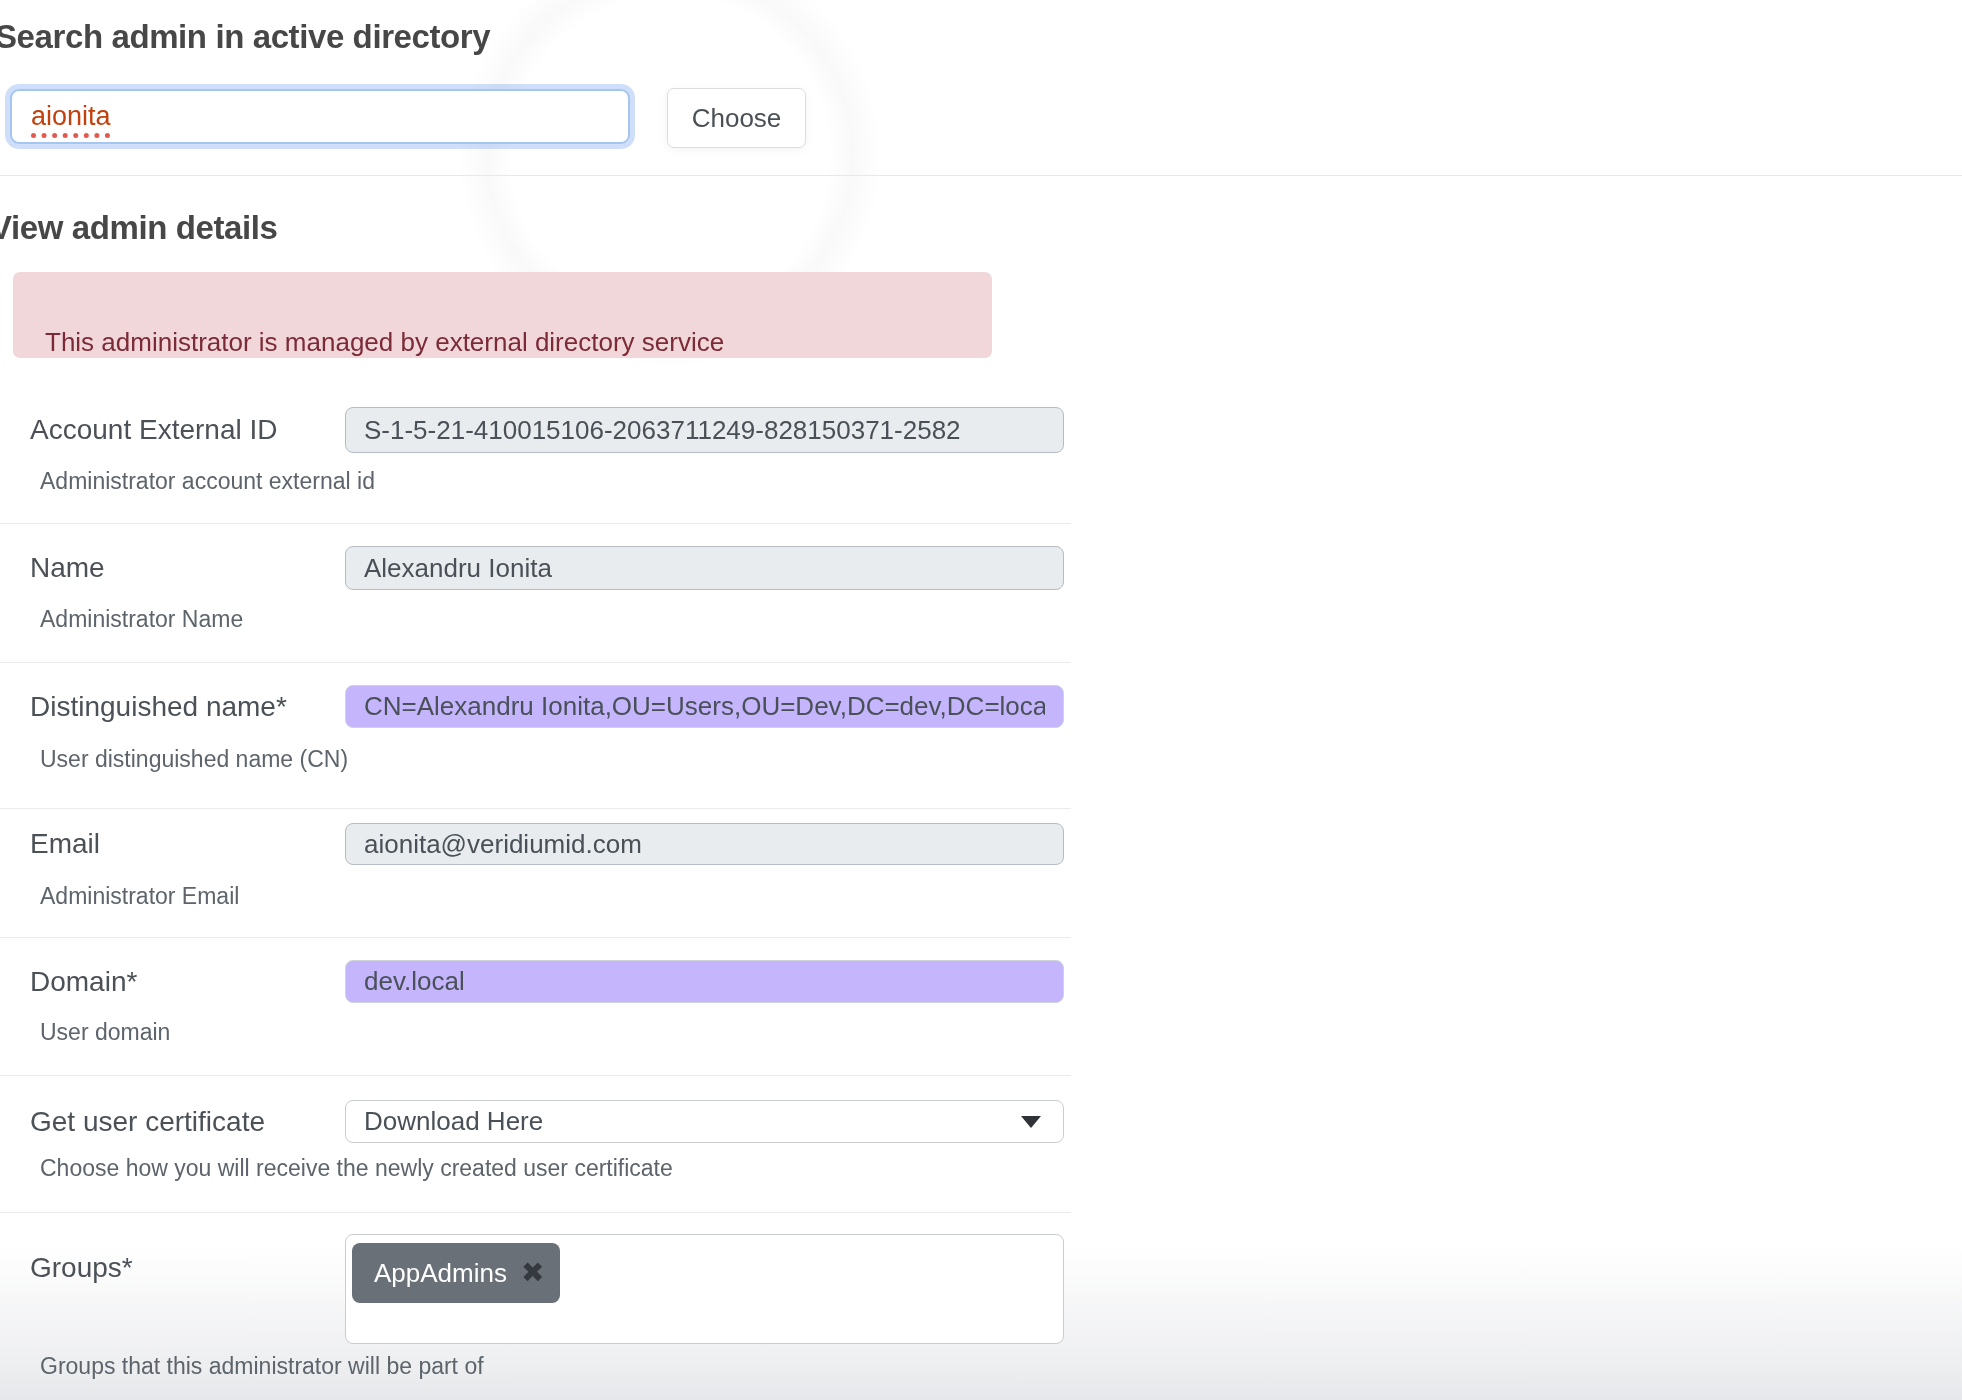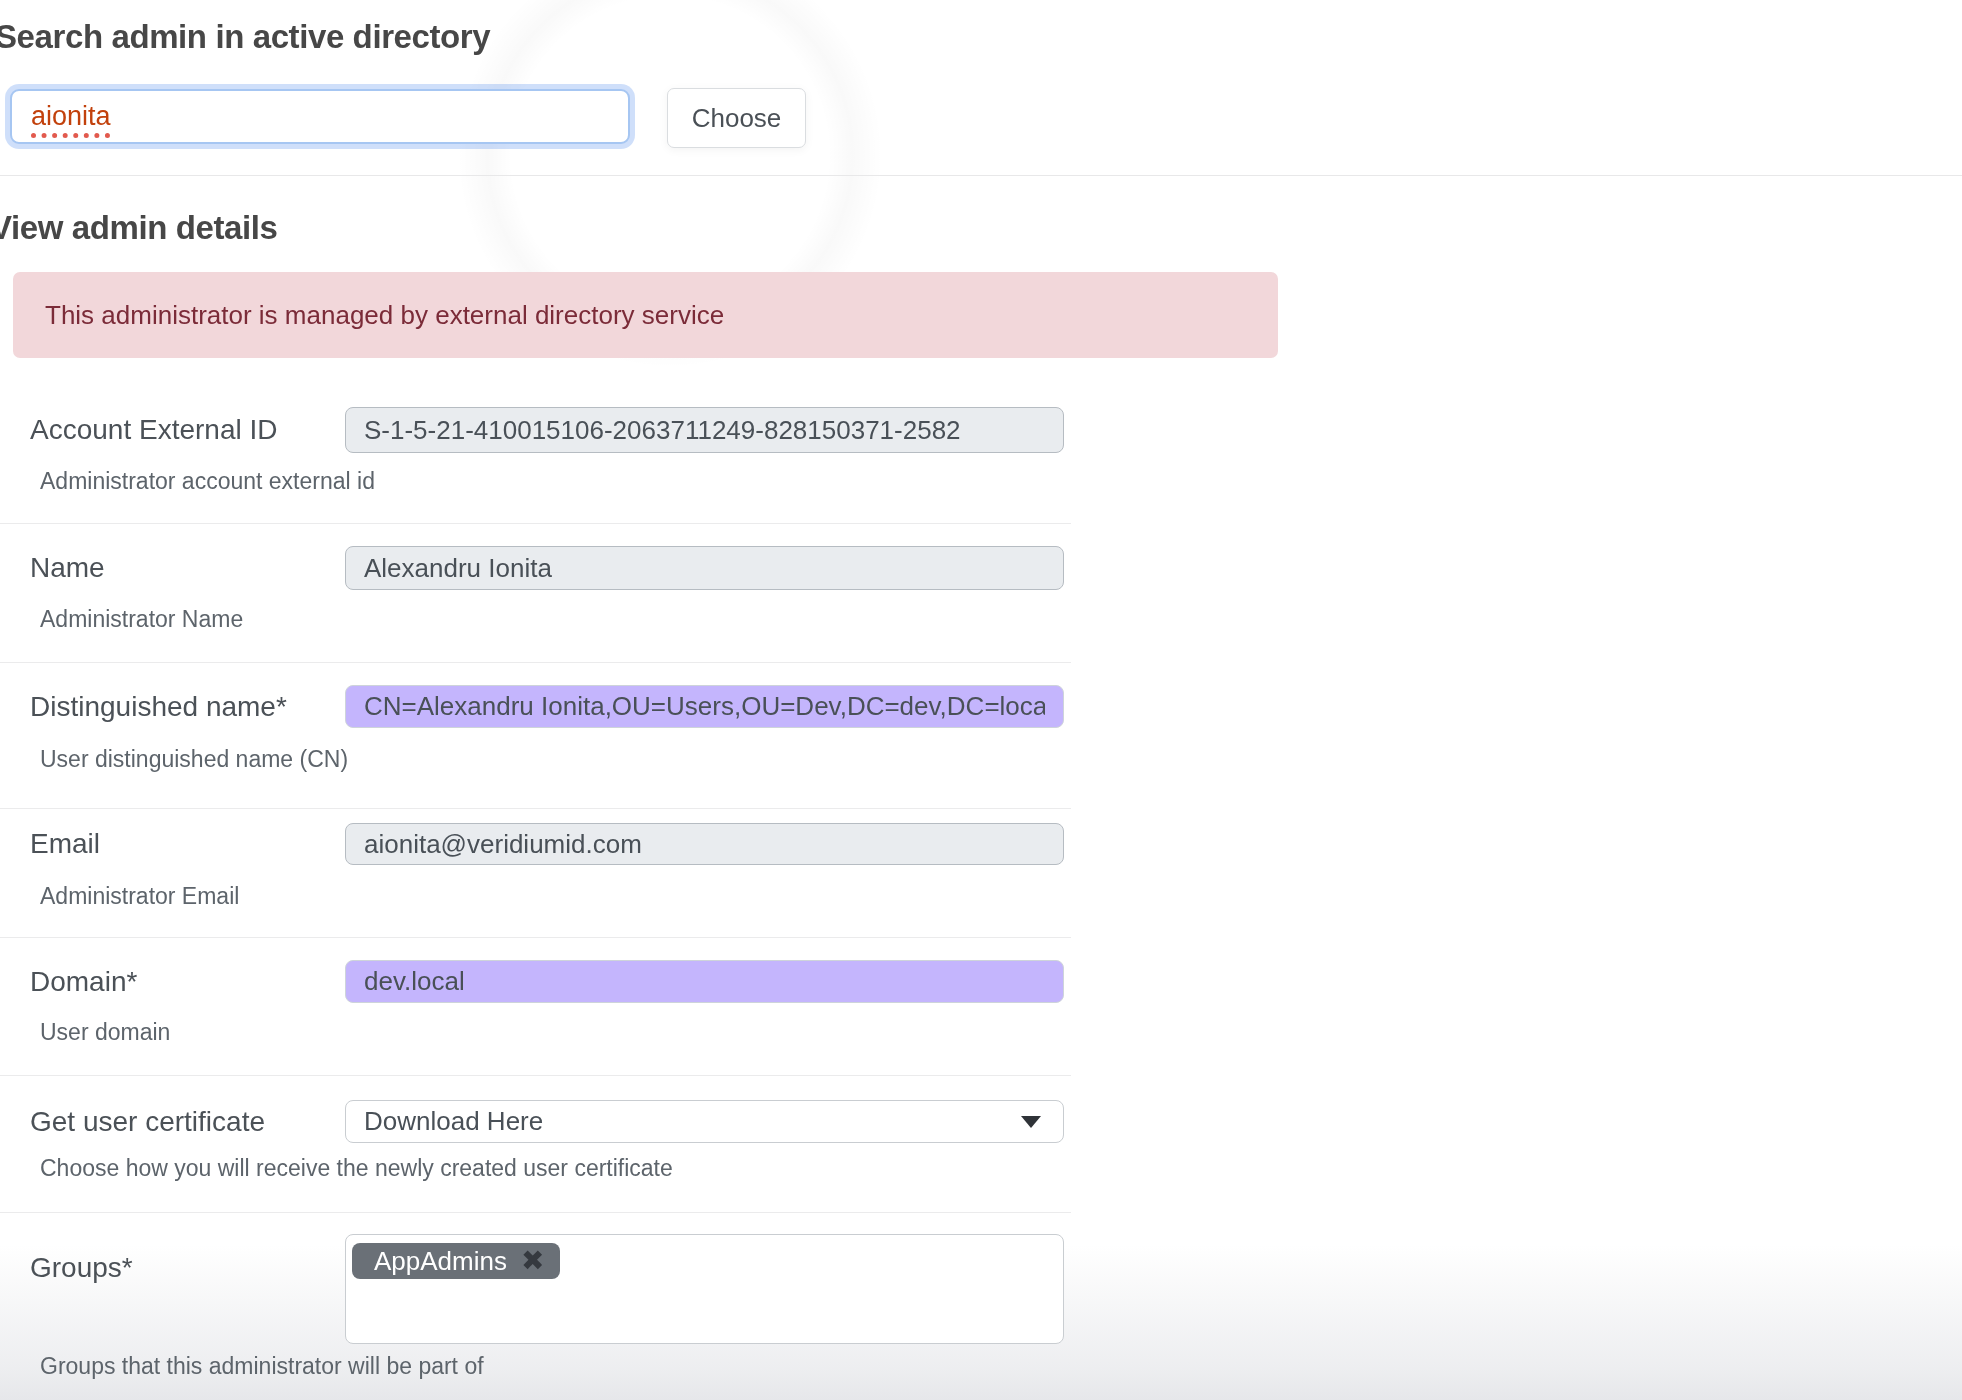--- a/index.html
+++ b/index.html
@@ -36,22 +36,22 @@
     text-decoration-thickness:5px;text-underline-offset:8px;
   }
   .search-btn{
     position:absolute;left:667px;top:88px;width:139px;height:60px;box-sizing:border-box;
     background:#ffffff;border:1px solid #dadde0;border-radius:7px;
     box-shadow:0 2px 10px rgba(0,0,0,0.05);
     font-family:inherit;font-size:26px;color:#4a5056;cursor:pointer;
   }
   .divider-full{position:absolute;left:0;top:175px;width:1962px;height:1px;background:#e8e8e9;}
   .alert{
-    position:absolute;left:13px;top:272px;width:1265px;height:86px;box-sizing:border-box;
-    background:#f2d7da;border-radius:7px;display:flex;align-items:center;
+    position:absolute;left:13px;top:272px;width:979px;height:86px;box-sizing:border-box;
+    background:#f2d7da;border-radius:7px;display:flex;align-items:flex-end;
     padding-left:32px;font-size:26px;color:#7b2b38;
   }
   .field-label{
     position:absolute;left:30px;width:300px;display:flex;align-items:center;
     font-size:28px;color:#4b5157;white-space:nowrap;
   }
   .helper{
     position:absolute;left:40px;font-size:23px;color:#5d646b;white-space:nowrap;
   }
   .ctl{
@@ -68,21 +68,21 @@
   .ctl.select .val{flex:1 1 auto;}
   .caret{
     width:0;height:0;border-left:10px solid transparent;border-right:10px solid transparent;
     border-top:12px solid #2f3338;margin-right:4px;
   }
   .groups-box{
     position:absolute;left:345px;top:1234px;width:719px;height:110px;box-sizing:border-box;
     background:#ffffff;border:1px solid #c9cdd1;border-radius:8px;padding:8px 6px;cursor:text;
   }
   .tag{
-    display:inline-flex;align-items:center;height:36px;box-sizing:border-box;
+    display:inline-flex;align-items:center;height:60px;box-sizing:border-box;
     background:#6a7077;border-radius:8px;color:#ffffff;font-size:26px;padding:0 16px 0 22px;
   }
   .tag-x{
     margin-left:14px;color:#35393f;font-size:28px;font-weight:700;cursor:pointer;line-height:1;
   }
   .row-divider{position:absolute;left:0;width:1071px;height:1px;background:#ebebec;}
 </style>
 </head>
 <body>
 

